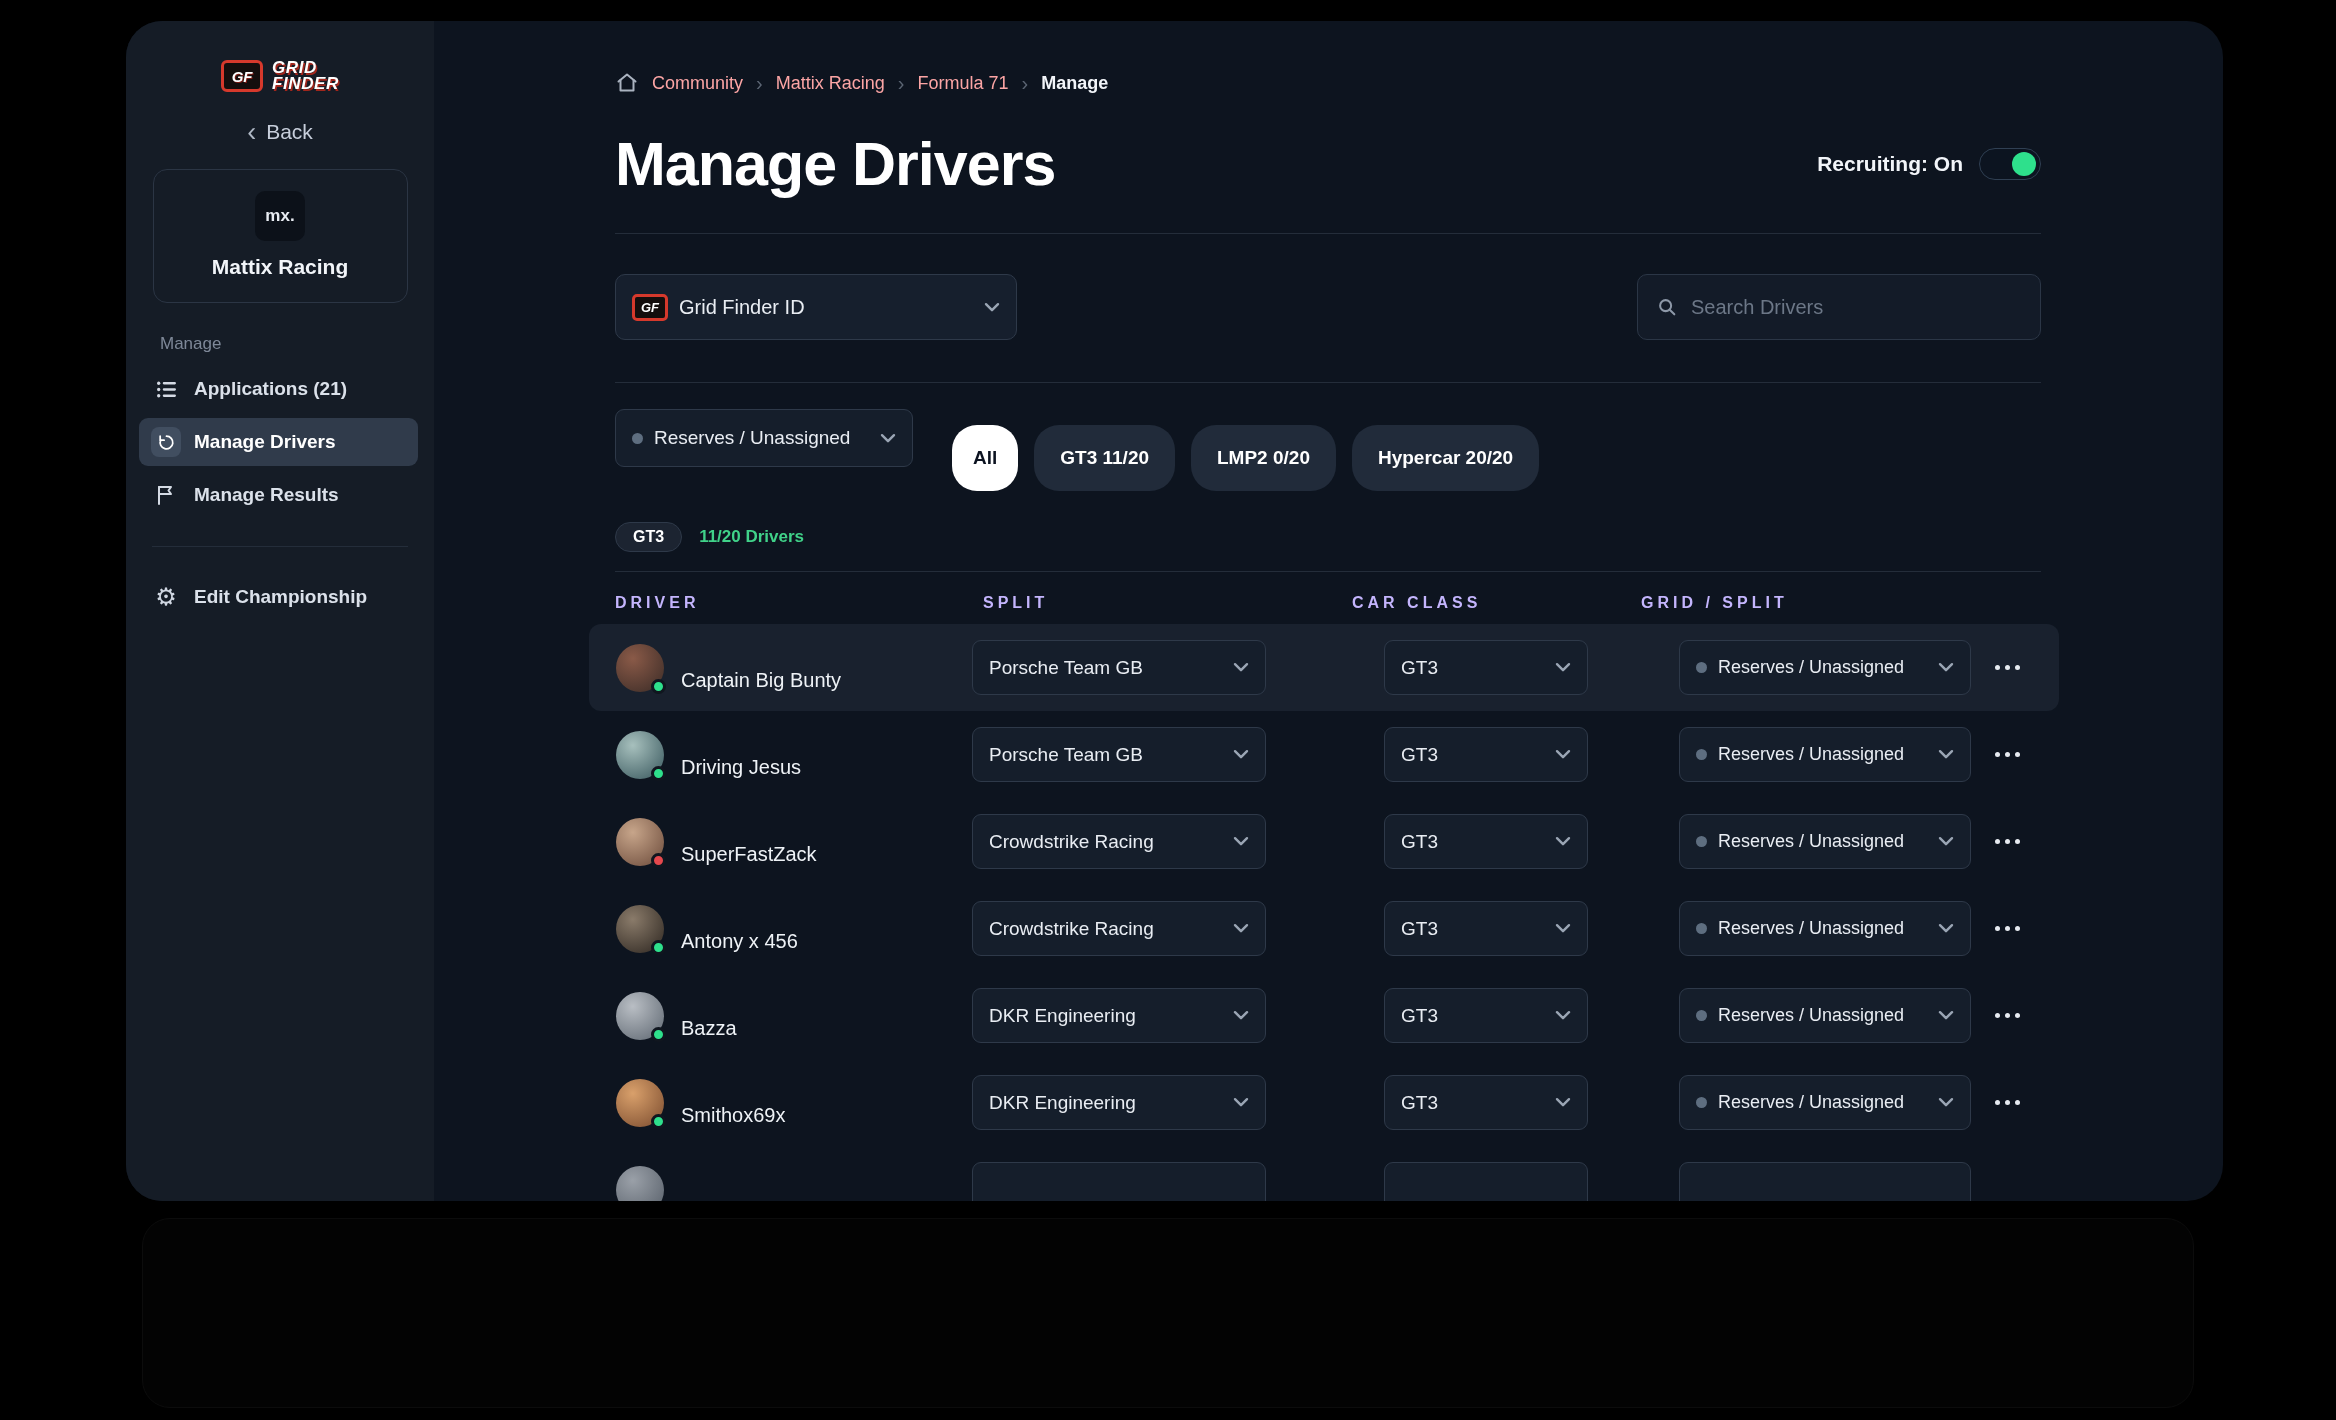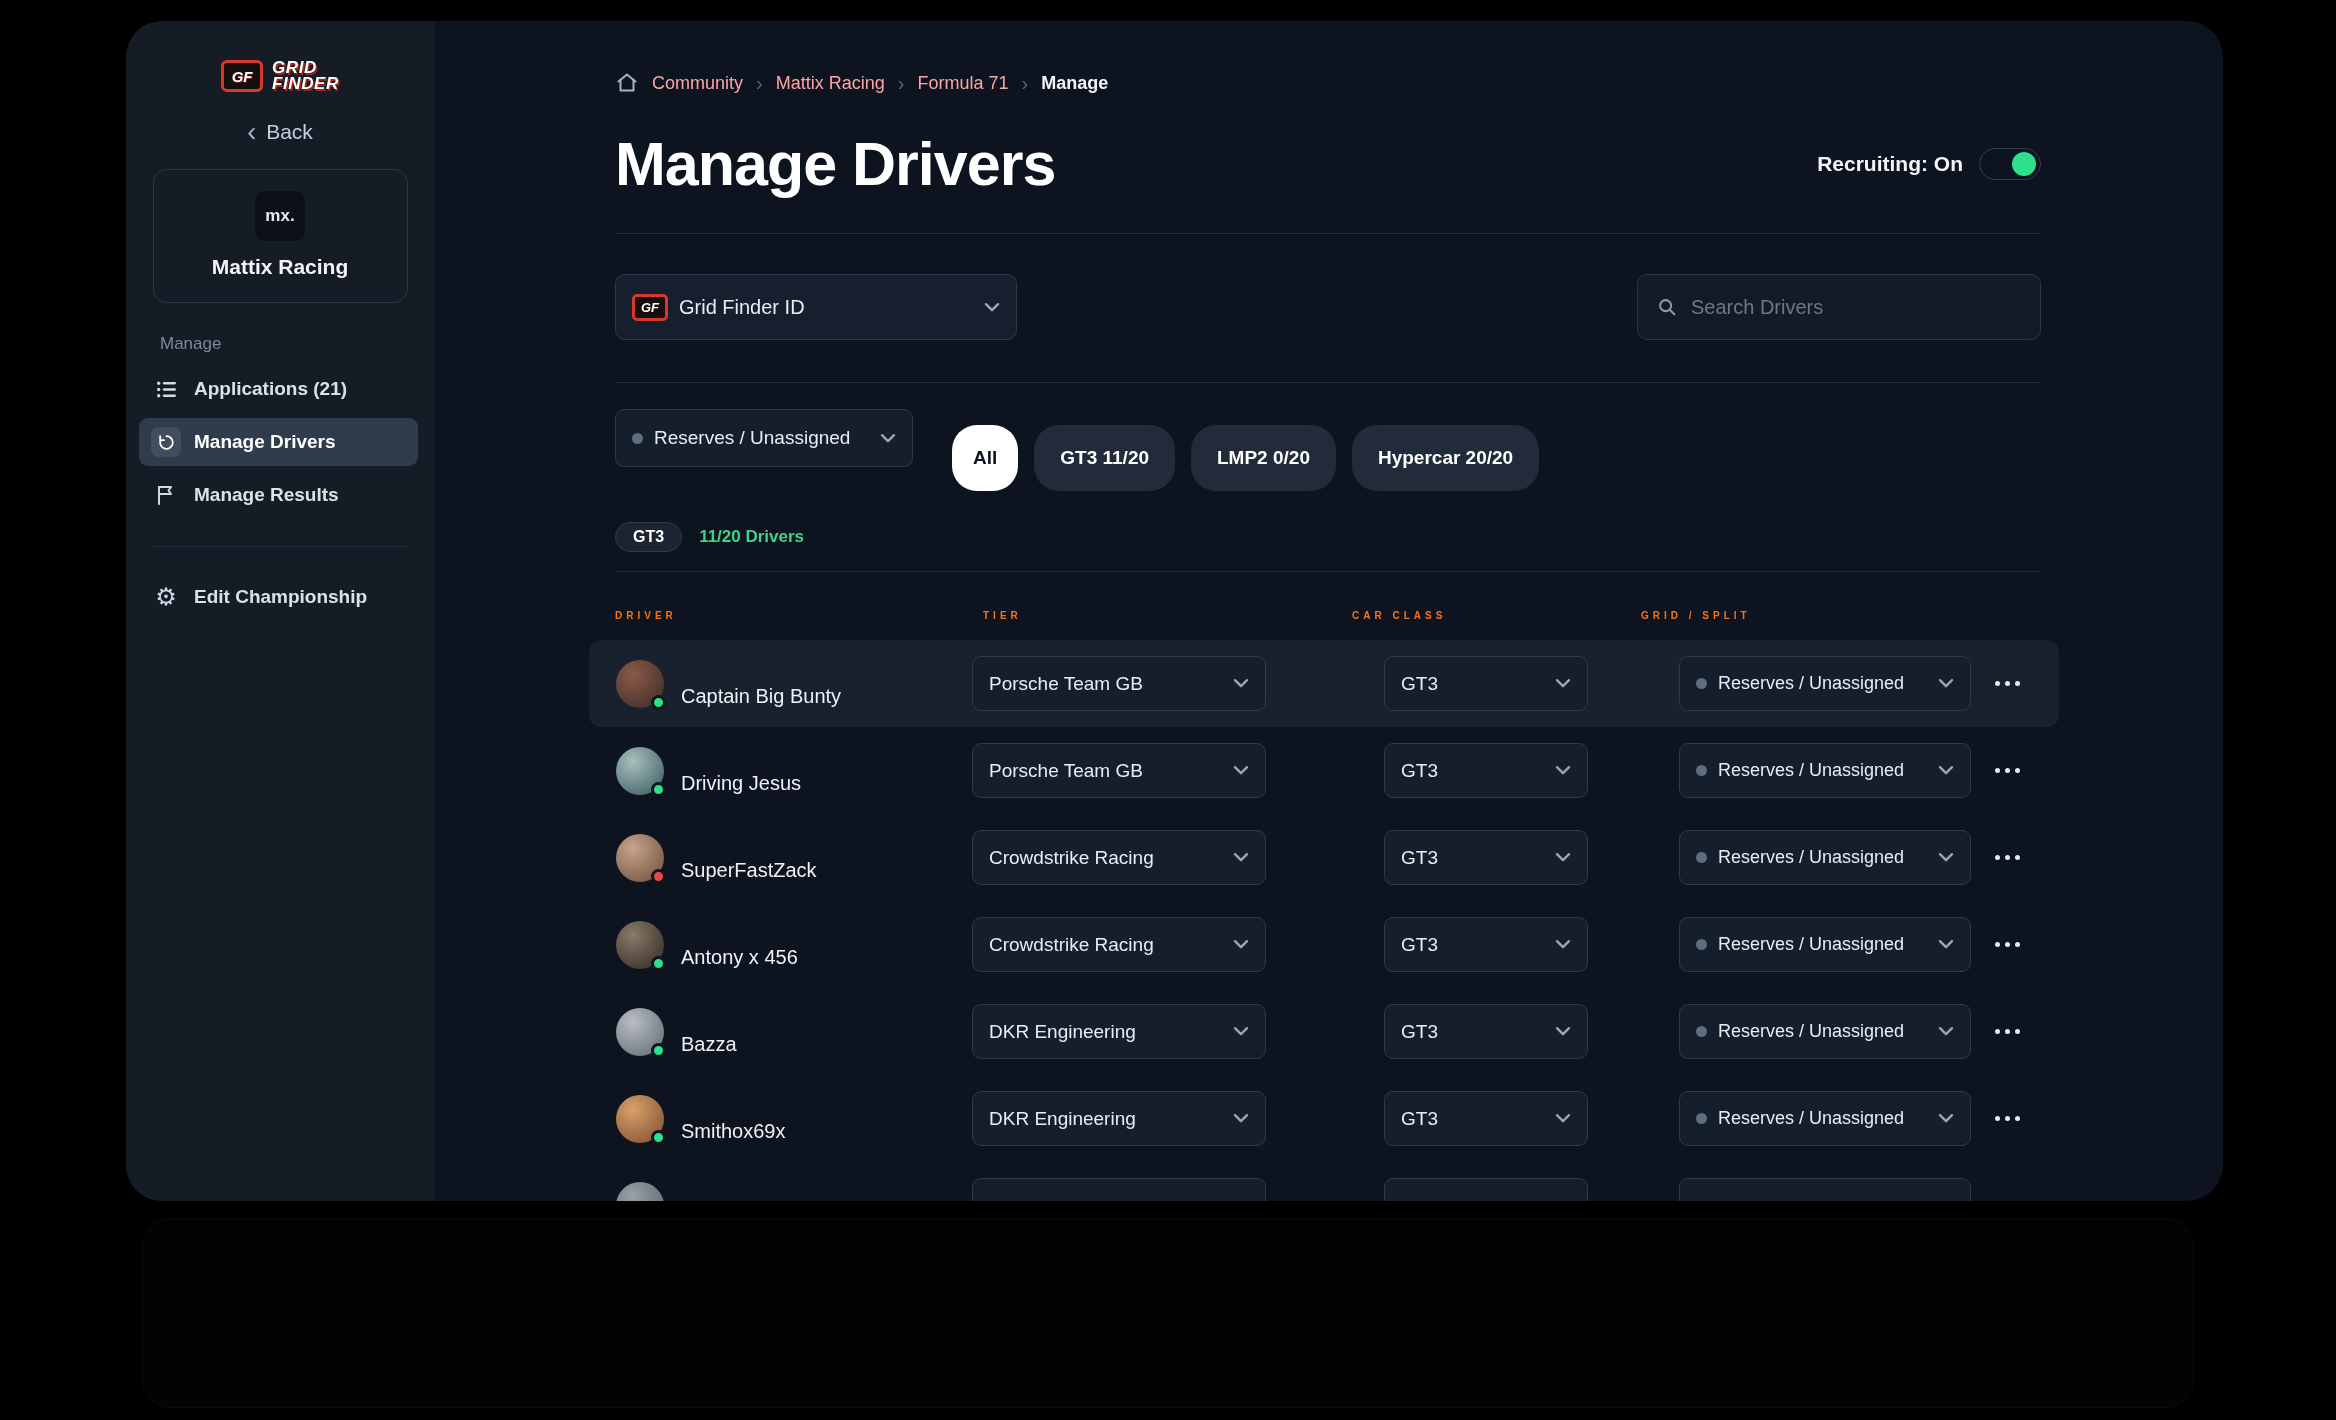--- a/index.html
+++ b/index.html
@@ -97,21 +97,21 @@
     font-family:Liberation Sans, sans-serif; white-space:nowrap;margin-top:40px; }
   .pill.active { background:var(--pill-active-bg); color:var(--pill-active-text);
     padding:0 21px; }
 
   .class-row { margin-top:55px; display:flex; align-items:center; gap:17px; height:30px; }
   .class-badge { height:30px; padding:0 17px; background:#1c2431; border:1px solid #2e3949;
     border-radius:16px; color:#fff; font-size:16px; font-weight:700; display:flex;
     align-items:center; }
   .class-count { color:var(--count-green); font-size:17px; font-weight:600; }
 
-  .thead { margin-top:38px; display:flex; color:#f97316; font-size:10px;
+  .thead { margin-top:22px; display:flex; color:#c4b5fd; font-size:16px;
     letter-spacing:4px; font-weight:600; height:20px; }
   .th-driver { width:356px; flex:0 0 356px; }
   .th-team { width:294px; flex:0 0 294px; margin-right:77px; padding-left:12px; }
   .th-class { width:204px; flex:0 0 204px; margin-right:91px; padding-left:10px; }
   .th-tier { width:292px; flex:0 0 292px; padding-left:4px; }
 
   .rows { margin:10px -18px 0 -26px; }
   .row { height:87px; display:flex; align-items:center; padding:0 34px 0 27px;
     border-radius:12px; }
   .row.hl { background:#19212e; }
@@ -283,21 +283,21 @@
 
       <div class="class-row">
         <span class="class-badge">GT3</span>
         <span class="class-count">11/20 Drivers</span>
       </div>
 
       <div class="hdiv div3"></div>
 
       <div class="thead">
         <span class="th-driver">DRIVER</span>
-        <span class="th-team">TIER</span>
+        <span class="th-team">SPLIT</span>
         <span class="th-class">CAR CLASS</span>
         <span class="th-tier">GRID / SPLIT</span>
       </div>
 
       <div class="rows" id="rows">
           <div class="row hl">
             <div class="cell-driver">
               <div class="avatar" style="background:radial-gradient(circle at 35% 30%, #8a5a48, #3a2b26)">
                 <span class="status-dot" style="background:#2ee08c"></span>
               </div>

